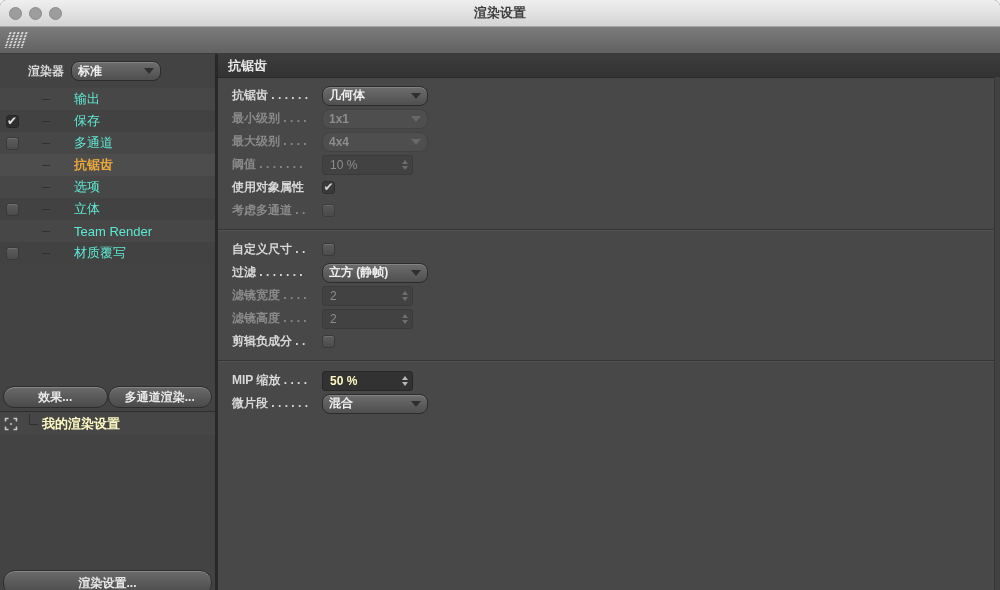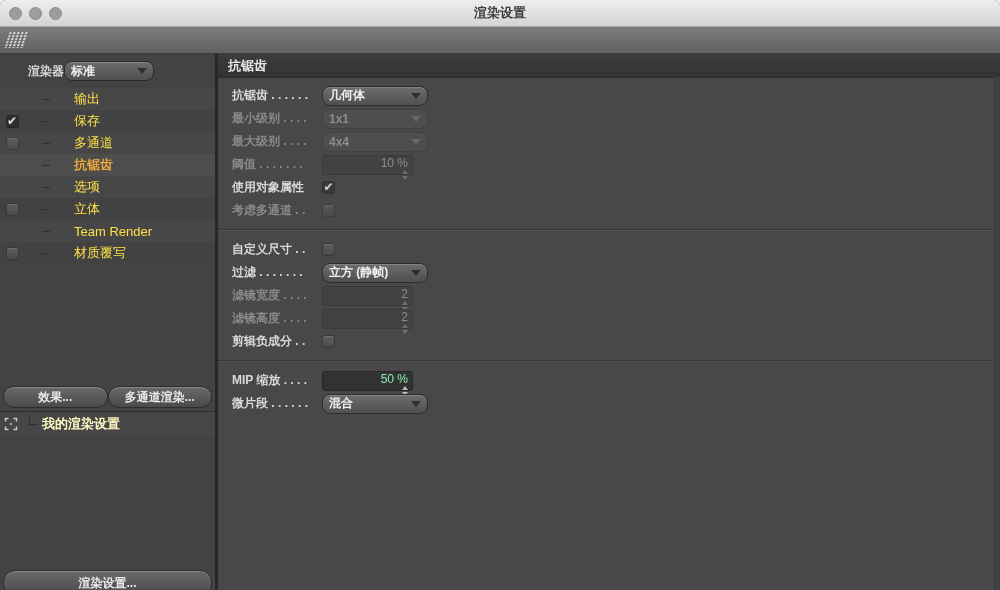--- a/index.html
+++ b/index.html
@@ -13,36 +13,36 @@
   .toolbar{height:26px;background:linear-gradient(#7c7c7c,#616161);border-bottom:1px solid #3c3c3c;}
   .grid-icon{display:inline-block;width:19px;height:16px;margin:5px 0 0 7px;
     background-image:radial-gradient(circle at 1.2px 1.2px,#dcdcdc 1px,rgba(0,0,0,0) 1.3px);
     background-size:4px 3px;transform:skewX(-18deg);}
   
   .content{display:flex;height:537px;}
   .divider{width:3px;background:#282828;}
   
   .sidebar{width:215px;background:#434343;display:flex;flex-direction:column;position:relative;}
   .renderer-row{height:34px;display:flex;align-items:center;padding-left:28px;box-sizing:border-box;}
-  .renderer-label{font-size:12px;font-weight:bold;color:#d8d8d8;margin-right:0;}
+  .renderer-label{font-size:12px;font-weight:bold;color:#d8d8d8;margin-right:7px;}
   .dropdown{height:18px;border-radius:8px;background:linear-gradient(#6d6d6d,#4f4f4f);border:1px solid #2c2c2c;
     display:flex;align-items:center;padding:0 6px;box-shadow:inset 0 1px 0 rgba(255,255,255,.16);box-sizing:content-box;}
   .dropdown.sm{width:76px;}
   .dd-text{flex:1;font-weight:bold;color:#f0f0f0;font-size:12px;white-space:nowrap;overflow:hidden;}
   .dd-arrow{width:0;height:0;border-left:5px solid transparent;border-right:5px solid transparent;border-top:6px solid #2f2f2f;}
   .dropdown.disabled{background:#4e4e4e;border-color:#424242;box-shadow:none;}
   .dropdown.disabled .dd-text{color:#8d8d8d;}
   .dropdown.disabled .dd-arrow{border-top-color:#686868;}
   .tree{height:176px;position:relative;}
   .vline{position:absolute;left:42px;top:0;width:1px;height:165px;background:#303030;}
   .trow{height:22px;display:flex;align-items:center;position:relative;}
   .trow.sa{background:#474747;} .trow.sb{background:#424242;} .trow.sel{background:#4d4d4d;}
   .cb-slot{width:24px;display:flex;justify-content:center;align-items:center;}
   .tick{position:absolute;left:42px;top:11px;width:8px;height:1px;background:#303030;}
-  .tlabel{margin-left:50px;font-size:13px;color:#fde047;z-index:1;}
+  .tlabel{margin-left:50px;font-size:13px;color:#5eead4;z-index:1;}
   .trow.sel .tlabel{color:#E9A63B;font-weight:bold;}
   .cbox{width:13px;height:13px;border-radius:3px;background:linear-gradient(#5d5d5d,#4b4b4b);border:1px solid #393939;
     box-shadow:inset 0 1px 0 rgba(255,255,255,.12);box-sizing:border-box;flex:0 0 auto;}
   .cbox.checked{background:#2e2e2e;border-color:#262626;box-shadow:none;color:#e4e4e4;
     font-size:12px;line-height:11px;text-align:center;font-weight:bold;}
   .cbox.dim{opacity:.75;}
   .spacer{height:122px;}
   .side-buttons{display:flex;gap:0;padding:0 3px;height:22px;margin-bottom:3px;}
   .pill{flex:1;height:22px;border-radius:11px;background:linear-gradient(#6a6a6a,#4a4a4a);border:1px solid #2d2d2d;
     box-shadow:inset 0 1px 0 rgba(255,255,255,.2);color:#eaeaea;font-size:12px;font-weight:bold;
@@ -56,22 +56,22 @@
   
   .main{flex:1;position:relative;background:#484848;}
   .panel-header{height:23px;line-height:23px;background:linear-gradient(#3c3c3c,#333333);border-bottom:1px solid #2a2a2a;
     font-weight:bold;font-size:13px;color:#e6e6e6;padding-left:10px;}
   .panel-body{padding-top:6px;}
   .frow{height:23px;display:flex;align-items:center;padding-left:14px;font-size:12px;}
   .flabel{width:90px;font-weight:bold;color:#d9d9d9;white-space:nowrap;flex:0 0 auto;}
   .frow.disabled .flabel{color:#8a8a8a;}
   .dropdown.fld{width:92px;}
   .numfield{width:78px;height:18px;background:#323232;border:1px solid #272727;border-radius:3px;display:flex;
-    align-items:flex-end;padding:0 4px 0 7px;box-sizing:content-box;flex-direction:column;}
-  .num-text{flex:1;color:#86efac;font-weight:400;font-size:12px;}
+    align-items:center;padding:0 4px 0 7px;box-sizing:content-box;}
+  .num-text{flex:1;color:#fef9c3;font-weight:700;font-size:12px;}
   .stepper{display:flex;flex-direction:column;gap:2px;align-items:center;}
   .stepper .up{display:block;width:0;height:0;border-left:3.5px solid transparent;border-right:3.5px solid transparent;border-bottom:4px solid #b9b9b9;}
   .stepper .dn{display:block;width:0;height:0;border-left:3.5px solid transparent;border-right:3.5px solid transparent;border-top:4px solid #b9b9b9;}
   .numfield.disabled{background:#424242;border-color:#3a3a3a;}
   .numfield.disabled .num-text{color:#8d8d8d;font-weight:400;}
   .numfield.disabled .up{border-bottom-color:#6e6e6e;}
   .numfield.disabled .dn{border-top-color:#6e6e6e;}
   .frow .cbox.checked{background:#3a3a3a;border-color:#303030;color:#d2d2d2;}
   .gsep{height:1px;background:#343434;border-bottom:1px solid #535353;margin:7px 0;}
   .scroll-strip{position:absolute;right:0;top:23px;bottom:0;width:5px;background:#414141;border-left:1px solid #373737;}

